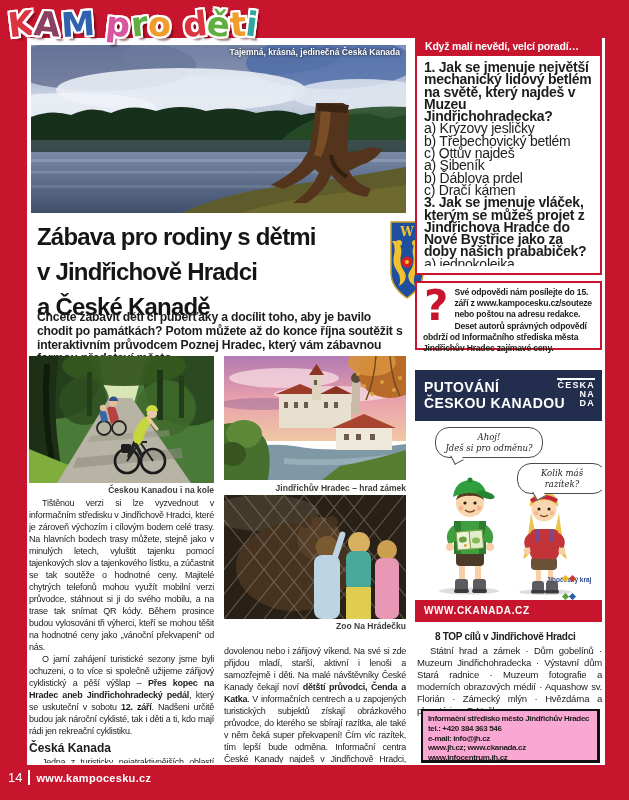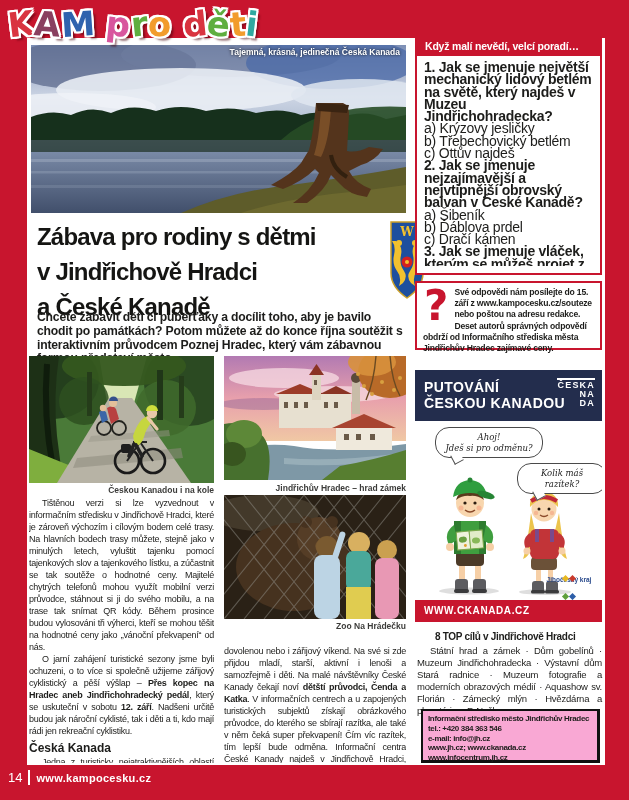--- a/index.html
+++ b/index.html
@@ -297,25 +297,25 @@
   <p style="text-indent:0"><span>dovolenou nebo i zářijový víkend. Na své si zde přijdou mladí, starší, aktivní i lenoši a samozřejmě i děti. Na malé návštěvníky České Kanady čekají noví </span><b>dětští průvodci, Čenda a Katka</b><span>. V informačních centrech a u zapojených turistických subjektů získají obrázkového průvodce, do kterého se sbírají razítka, ale také v něm čeká super překvapení! Čím víc razítek, tím lepší bude odměna. Informační centra České Kanady najdeš v Jindřichově Hradci, Dačicích, ve Slavonicích a v Nové Bystřici.</span></p>
 </div>
 
 <div class="abs quiz">
   <div class="quiz-title">Když malí nevědí, velcí poradí…</div>
   <div class="quiz-body">
     <div class="q">1. Jak se jmenuje největší mechanický lidový betlém na světě, který najdeš v Muzeu Jindřichohradecka?</div>
     <div>a) Krýzovy jesličky</div>
     <div>b) Třebechovický betlém</div>
     <div>c) Ottův najdeš</div>
-    <div class="q">2. Jak se jmenuje nejzajímavější a nejvtipnější obrovský balvan v České Kanadě?</div>
     <div>a) Šibeník</div>
     <div>b) Ďáblova prdel</div>
     <div>c) Dračí kámen</div>
     <div class="q">3. Jak se jmenuje vláček, kterým se můžeš projet z Jindřichova Hradce do Nové Bystřice jako za doby našich prababiček?</div>
+    <div>a) jednokolejka</div>
 
   </div>
 </div>
 
 <div class="abs notebox">
   <div class="qmark">?</div>
   <div class="note-text">Své odpovědi nám posílejte do 15. září z www.kampocesku.cz/souteze nebo poštou na adresu redakce. Deset autorů správných odpovědí obdrží od Informačního střediska města Jindřichův Hradec zajímavé ceny.</div>
 </div>
 
 <div class="abs ad-header">

